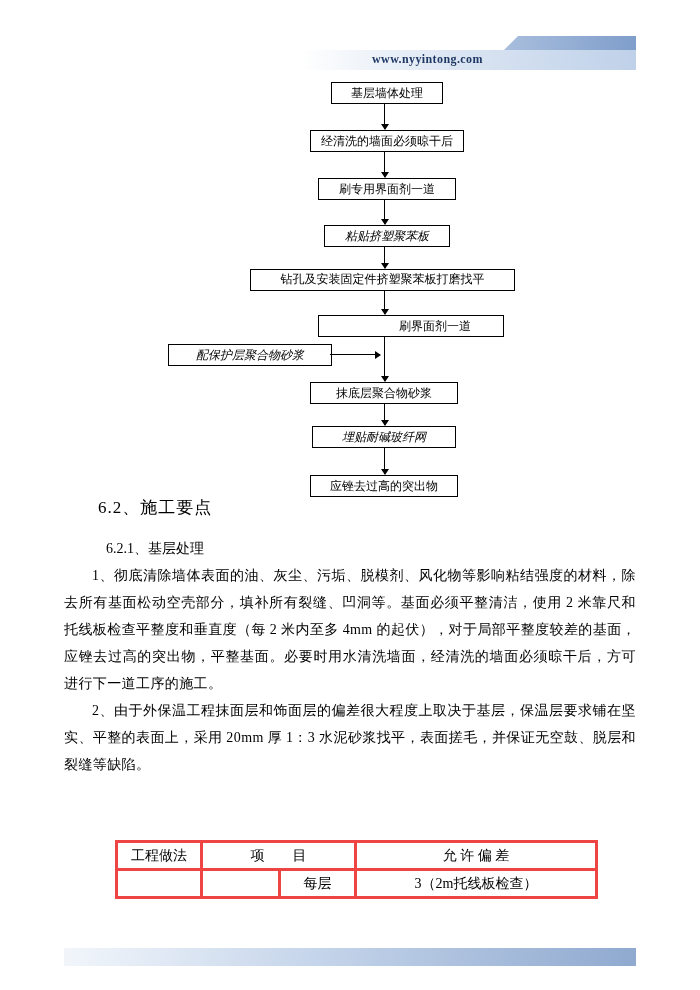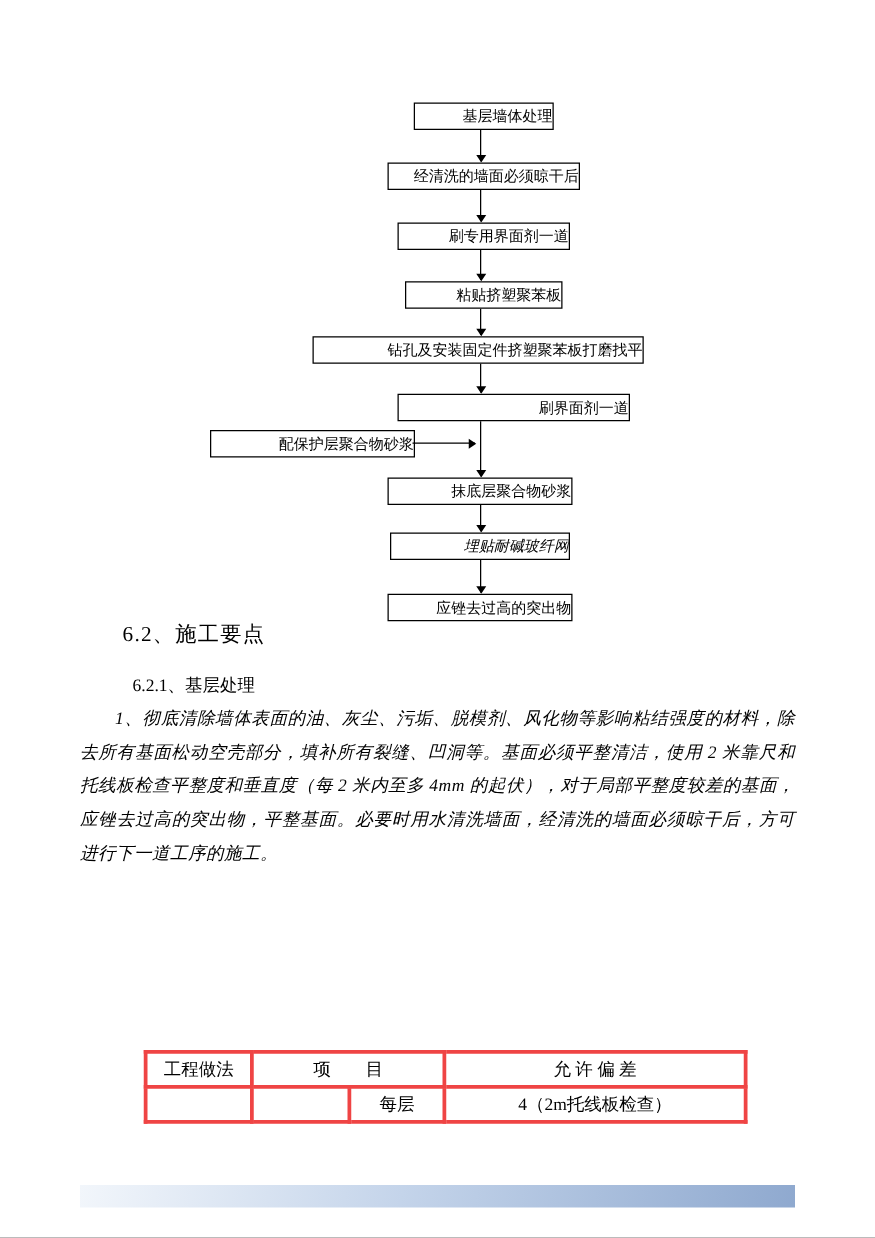--- a/index.html
+++ b/index.html
@@ -27,30 +27,30 @@
 
   
   .footer {
     position:absolute; left:64px; top:948px; width:572px; height:18px;
     background:linear-gradient(100deg,#f2f6fb 0%, #c4d4ea 45%, #8fa9cf 100%);
   }
 
   
   .fc-box {
     position:absolute; height:20px; line-height:20px; box-sizing:content-box;
-    border:1px solid #000; background:#fff; font-size:12px; text-align:right;
+    border:1px solid #000; background:#fff; font-size:12px; text-align:center;
     white-space:nowrap; overflow:hidden;
   }
   .b0   { left:331px; top:82px;  width:110px; }
   .b1   { left:310px; top:130px; width:152px; }
   .b2   { left:318px; top:178px; width:136px; }
-  .b3   { left:324px; top:225px; width:124px; }
-  .b4   { left:250px; top:269px; width:263px; }
+  .b3   { left:324px; top:225px; width:124px;font-style:italic; }
+  .b4   { left:250px; top:269px; width:263px;font-family:Liberation Mono, monospace; }
   .b5   { left:318px; top:315px; width:136px;padding-left:48px; }
-  .side { left:168px; top:344px; width:162px; }
+  .side { left:168px; top:344px; width:162px;font-style:italic; }
   .b6   { left:310px; top:382px; width:146px; }
   .b7   { left:312px; top:426px; width:142px;font-style:italic; }
   .b8   { left:310px; top:475px; width:146px; }
 
   .varrow { position:absolute; left:384px; width:1px; background:#000; }
   .varrow::after {
     content:""; position:absolute; bottom:-1px; left:-3.5px;
     border-left:4px solid transparent; border-right:4px solid transparent;
     border-top:6px solid #000;
   }
@@ -70,37 +70,42 @@
     border-left:6px solid #000;
   }
 
   
   .heading    { position:absolute; left:98px;  top:496px; font-size:17px; letter-spacing:1px;text-align:center; }
   .subheading { position:absolute; left:106px; top:540px; font-size:14px;text-align:center; }
   .body-text  {
     position:absolute; left:64px; top:562px; width:572px;
     font-size:14px; line-height:27px; text-align:justify; letter-spacing:0.4px;
   }
-  .body-text p { margin:0; text-indent:2em;font-style:italic; }
+  .body-text p { margin:0; text-indent:2em; }
 
   
   .spec-table {
     position:absolute; left:115px; top:840px; width:480px;
     border-collapse:collapse; table-layout:fixed; font-size:14px;
   }
   .spec-table td {
     border:3px solid #ef4444; height:25px; text-align:center; padding:0 2px;
     overflow:hidden; white-space:nowrap;
   }
 </style>
 </head>
 <body>
 
 <div class="page">
 
+  <div class="header">
+    <div class="header-top"></div>
+    <div class="header-bottom"></div>
+    <div class="header-site">www.nyyintong.com</div>
+  </div>
 
   <div>
     <div class="fc-box b0">基层墙体处理</div>
     <div class="varrow a0"></div>
 
     <div class="fc-box b1">经清洗的墙面必须晾干后</div>
     <div class="varrow a1"></div>
 
     <div class="fc-box b2">刷专用界面剂一道</div>
     <div class="varrow a2"></div>
@@ -124,39 +129,40 @@
     <div class="varrow a7"></div>
 
     <div class="fc-box b8">应锉去过高的突出物</div>
   </div>
 
   <div class="heading">6.2、施工要点</div>
   <div class="subheading">6.2.1、基层处理</div>
 
   <div class="body-text">
     <p>1、彻底清除墙体表面的油、灰尘、污垢、脱模剂、风化物等影响粘结强度的材料，除去所有基面松动空壳部分，填补所有裂缝、凹洞等。基面必须平整清洁，使用 2 米靠尺和托线板检查平整度和垂直度（每 2 米内至多 4mm 的起伏），对于局部平整度较差的基面，应锉去过高的突出物，平整基面。必要时用水清洗墙面，经清洗的墙面必须晾干后，方可进行下一道工序的施工。</p>
+    <p>2、由于外保温工程抹面层和饰面层的偏差很大程度上取决于基层，保温层要求铺在坚实、平整的表面上，采用 20mm 厚 1：3 水泥砂浆找平，表面搓毛，并保证无空鼓、脱层和裂缝等缺陷。</p>
   </div>
 
   <table class="spec-table">
     <colgroup>
       <col style="width:85px">
         <col style="width:78px">
         <col style="width:76px">
         <col style="width:241px">
     </colgroup>
     <tbody>
         <tr>
       <td>工程做法</td>
       <td colspan="2">项　　目</td>
       <td>允 许 偏 差</td>
     </tr>
     <tr>
       <td></td>
       <td></td>
       <td>每层</td>
-      <td>4（2m托线板检查）</td>
+      <td>3（2m托线板检查）</td>
     </tr>
   </tbody>
     </table>
 
   <div class="footer"></div>
 
 </div>
 
 </body></html>

